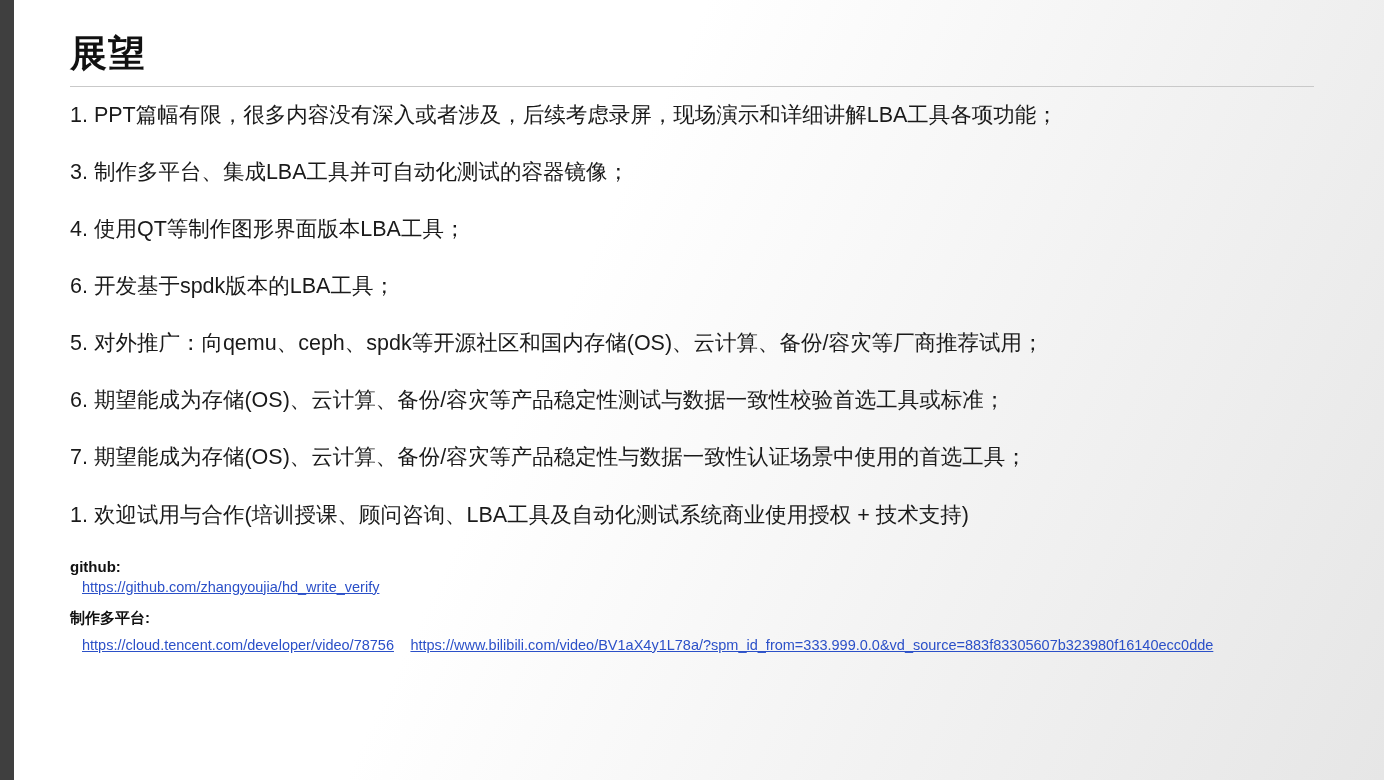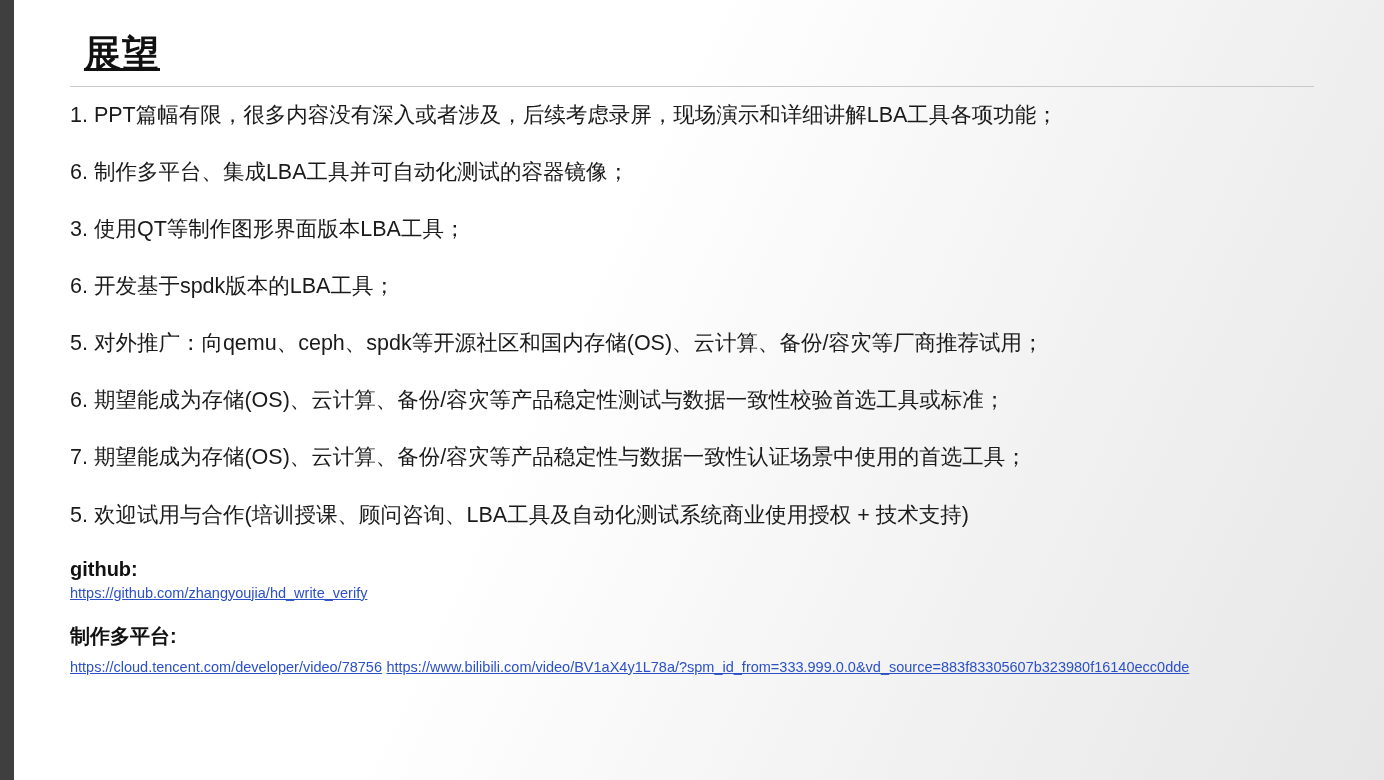--- a/index.html
+++ b/index.html
@@ -28,22 +28,21 @@
     top: 32px;
     right: 40px;
     bottom: 10px;
   }
   .title {
     font-size: 37px;
     font-weight: bold;
     color: #111111;
     letter-spacing: 1px;
     line-height: 1.2;
-    margin: 0 0 10px 14px;
-    text-decoration: underline;
+    margin: 0 0 10px 0;
   }
   .title-rule {
     width: 1244px;
     height: 1px;
     background: #c9c9c9;
     margin: 0 0 14px 0;
   }
   .items {
     margin: 0;
     padding: 0;
@@ -53,56 +52,56 @@
     font-size: 21.5px;
     color: #1a1a1a;
     line-height: 1.35;
     margin: 0 0 28px 0;
     white-space: nowrap;
   }
   .links {
     margin-top: 10px;
   }
   .link-label {
-    font-size: 20px;
+    font-size: 15px;
     font-weight: bold;
     color: #111111;
-    margin: 8px 0 3px 0;
+    margin: 0 0 3px 0;
   }
   .link-url {
     font-size: 14.5px;
     color: #2b50c8;
     text-decoration: underline;
     display: inline-block;
-    margin: 0 0 14px 0;
+    margin: 0 0 14px 12px;
     cursor: pointer;
   }
   .link-url.last {
     margin-top: 6px;
     margin-bottom: 0;
   }
 </style>
 </head>
 <body>
 
 <div class="slide">
   <div class="content">
 
     <h1 class="title">展望</h1>
     <div class="title-rule"></div>
 
     <ul class="items">
       <li class="item">1. PPT篇幅有限，很多内容没有深入或者涉及，后续考虑录屏，现场演示和详细讲解LBA工具各项功能；</li>
-      <li class="item">6. 制作多平台、集成LBA工具并可自动化测试的容器镜像；</li>
-      <li class="item">3. 使用QT等制作图形界面版本LBA工具；</li>
+      <li class="item">3. 制作多平台、集成LBA工具并可自动化测试的容器镜像；</li>
+      <li class="item">4. 使用QT等制作图形界面版本LBA工具；</li>
       <li class="item">6. 开发基于spdk版本的LBA工具；</li>
       <li class="item">5. 对外推广：向qemu、ceph、spdk等开源社区和国内存储(OS)、云计算、备份/容灾等厂商推荐试用；</li>
       <li class="item">6. 期望能成为存储(OS)、云计算、备份/容灾等产品稳定性测试与数据一致性校验首选工具或标准；</li>
       <li class="item">7. 期望能成为存储(OS)、云计算、备份/容灾等产品稳定性与数据一致性认证场景中使用的首选工具；</li>
-      <li class="item">5. 欢迎试用与合作(培训授课、顾问咨询、LBA工具及自动化测试系统商业使用授权 + 技术支持)</li>
+      <li class="item">1. 欢迎试用与合作(培训授课、顾问咨询、LBA工具及自动化测试系统商业使用授权 + 技术支持)</li>
     </ul>
 
     <div class="links">
       <div class="link-label">github:</div>
       <a class="link-url">https://github.com/zhangyoujia/hd_write_verify</a>
 
       <div class="link-label">制作多平台:</div>
       <a class="link-url">https://cloud.tencent.com/developer/video/78756</a>
 
       <a class="link-url last">https://www.bilibili.com/video/BV1aX4y1L78a/?spm_id_from=333.999.0.0&amp;vd_source=883f83305607b323980f16140ecc0dde</a>

